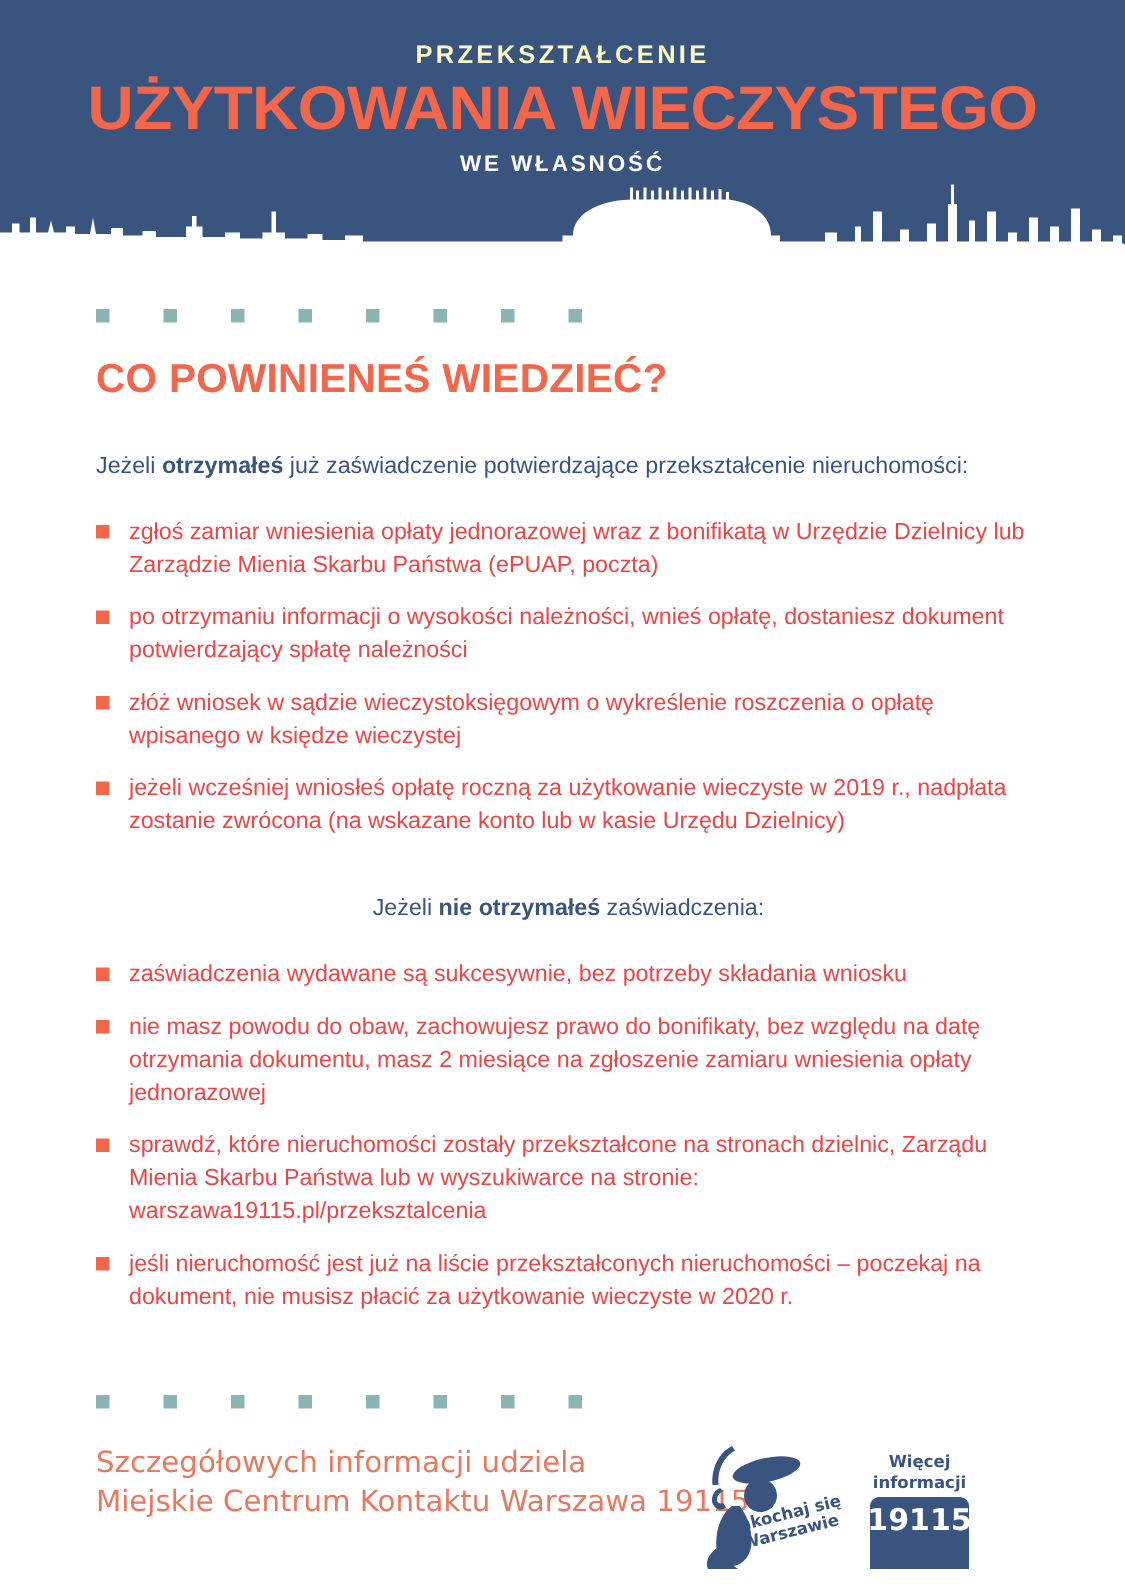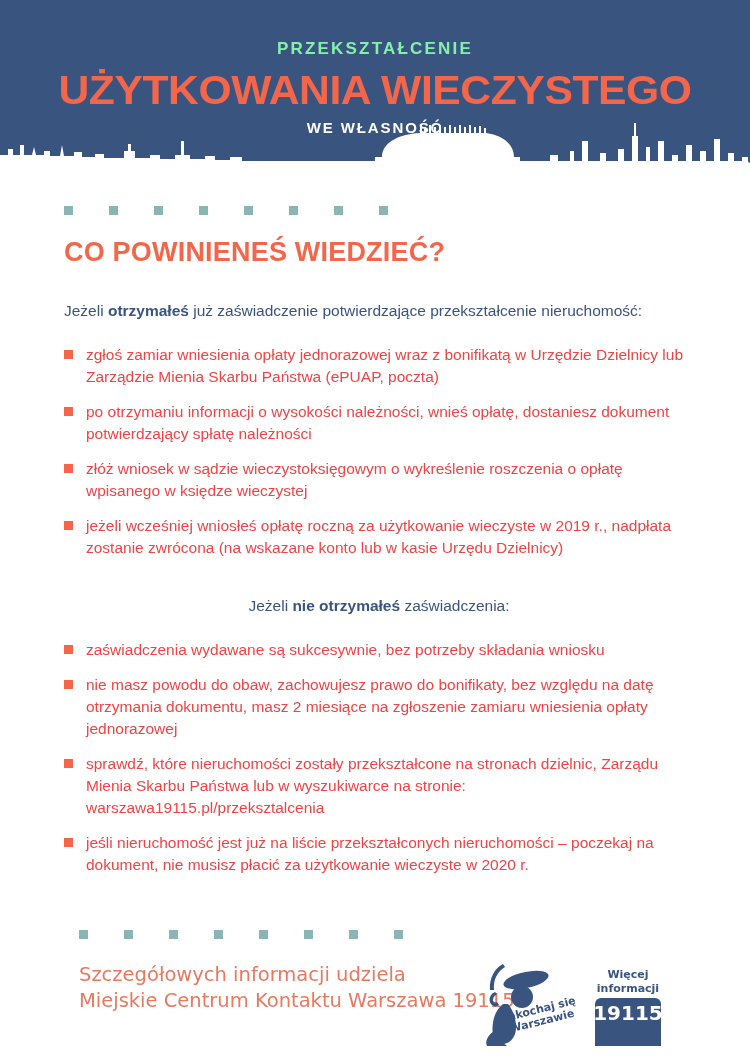--- a/index.html
+++ b/index.html
@@ -23,26 +23,26 @@
     background: #3a5480;
     overflow: hidden;
   }
   .header-inner {
     position: relative;
     z-index: 3;
     padding-top: 28px;
     text-align: center;
   }
   .kicker {
-    color: #86efac;
+    color: #fef9c3;
     font-size: 17px;
     font-weight: bold;
     letter-spacing: 2.2px;
     line-height: 1;
-    margin: 12px;
+    margin: 0;
     text-transform: uppercase;
   }
   .headline {
     color: #f4664a;
     font-size: 41px;
     font-weight: bold;
     letter-spacing: -0.4px;
     line-height: 1.05;
     margin: 6px 0 0 0;
     text-transform: uppercase;
@@ -131,21 +131,21 @@
     height: 9px;
     background: #f4664a;
   }
   ul.bullets li.bold {
     font-weight: normal;
   }
 
   
   .footer {
     position: absolute;
-    left: 15px;
+    left: 0;
     bottom: 0;
     width: 670px;
     height: 140px;
   }
   .footer-dots {
     position: absolute;
     left: 64px;
     top: 10px;
     display: flex;
   }
@@ -244,21 +244,21 @@
     <span></span>
     <span></span>
     <span></span>
     <span></span>
     <span></span>
   </div>
 
   <h2 class="section-title">CO POWINIENEŚ WIEDZIEĆ?</h2>
 
   <p class="lead">
-    <span>Jeżeli </span><b>otrzymałeś</b><span> już zaświadczenie potwierdzające przekształcenie nieruchomość:</span>
+    <span>Jeżeli </span><b>otrzymałeś</b><span> już zaświadczenie potwierdzające przekształcenie nieruchomości:</span>
   </p>
 
   <ul class="bullets">
     <li>zgłoś zamiar wniesienia opłaty jednorazowej wraz z bonifikatą w Urzędzie Dzielnicy lub Zarządzie Mienia Skarbu Państwa (ePUAP, poczta)</li>
     <li>po otrzymaniu informacji o wysokości należności, wnieś opłatę, dostaniesz dokument potwierdzający spłatę należności</li>
     <li>złóż wniosek w sądzie wieczystoksięgowym o wykreślenie roszczenia o opłatę wpisanego w księdze wieczystej</li>
     <li>jeżeli wcześniej wniosłeś opłatę roczną za użytkowanie wieczyste w 2019 r., nadpłata zostanie zwrócona (na wskazane konto lub w kasie Urzędu Dzielnicy)</li>
   </ul>
 
   <p class="lead second">

